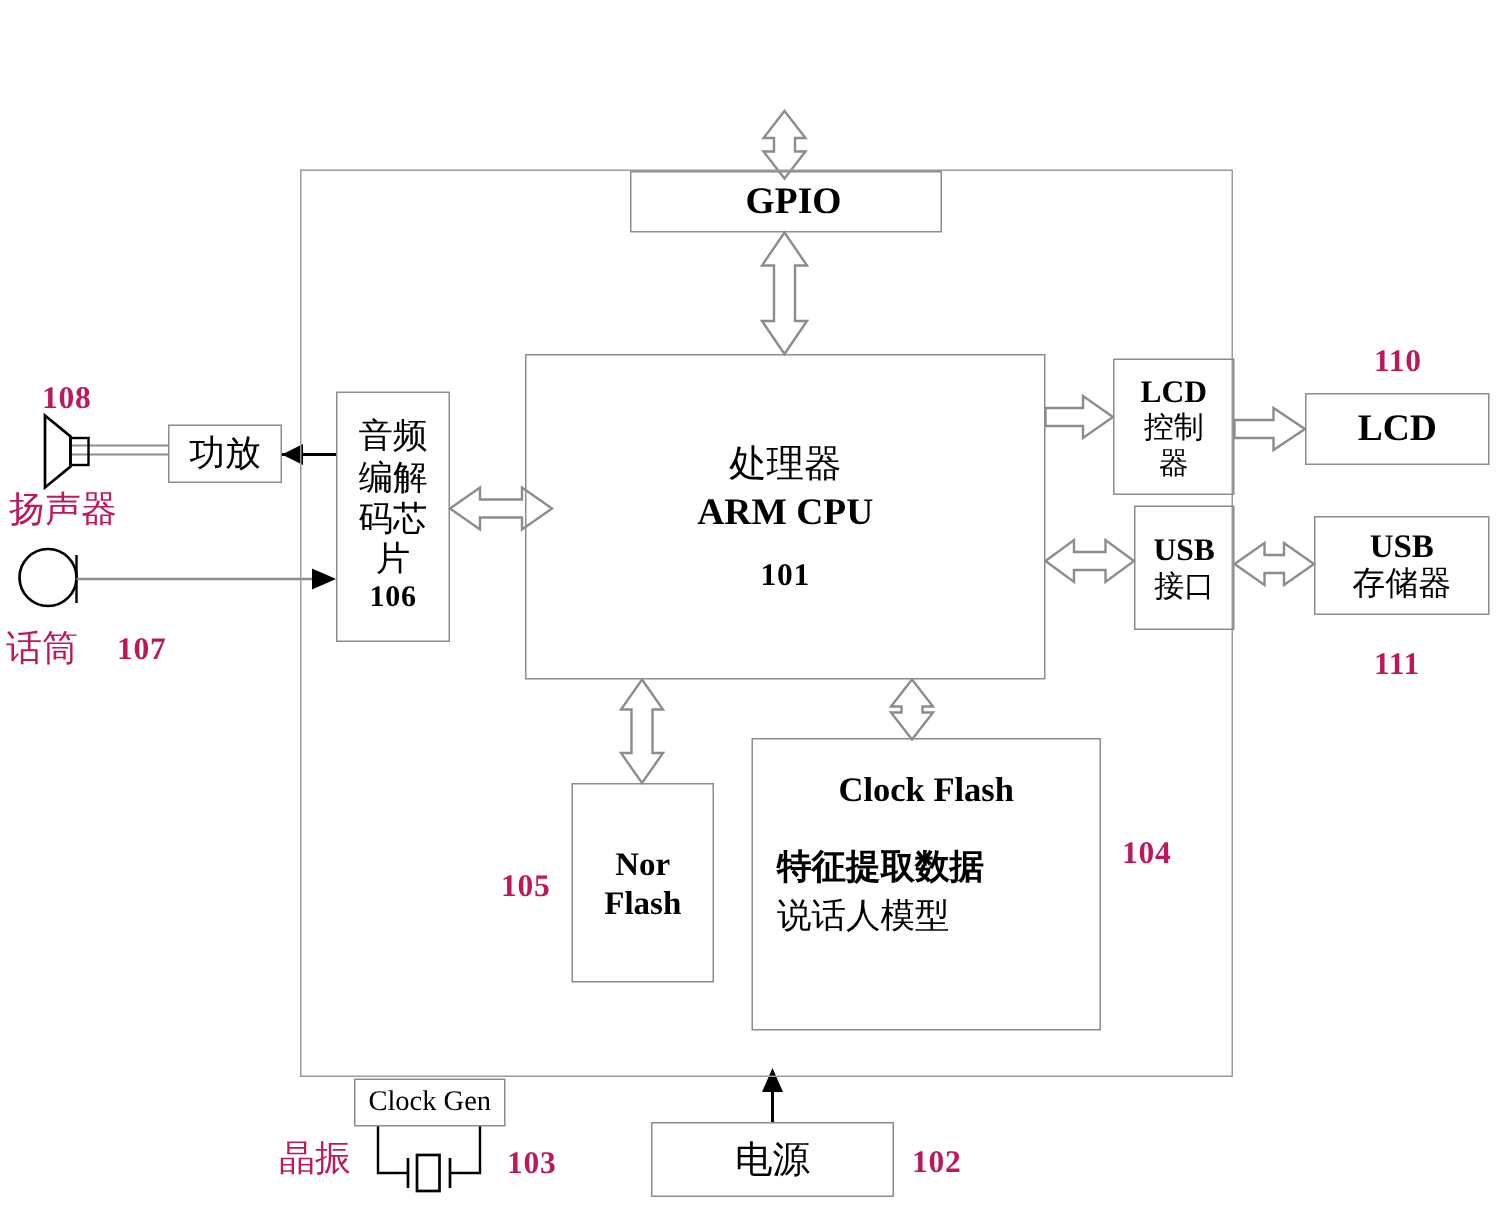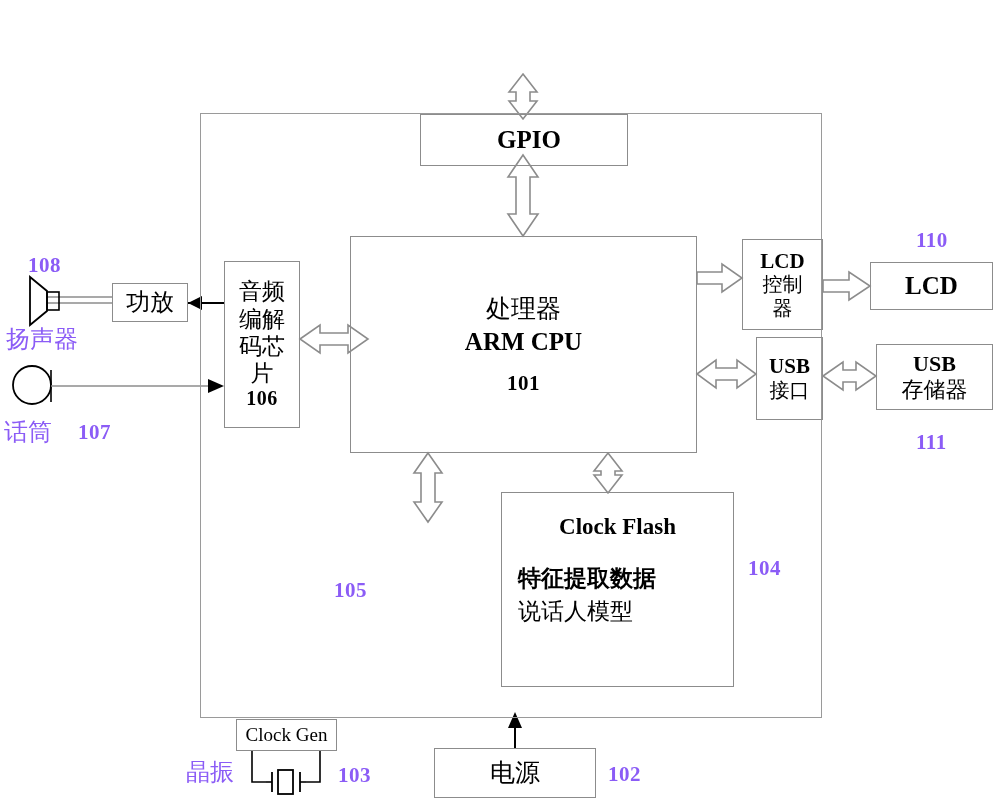--- a/index.html
+++ b/index.html
@@ -26,21 +26,21 @@
     text-align: center;
     color: #000;
     line-height: 1.18;
   }
   .box.outer {
     border: 1px solid #9a9a9a;
     display: block;
   }
   .lbl {
     position: absolute;
-    color: #8b5cf6;
+    color: #be185d;
     white-space: pre;
     line-height: 1.2;
   }
   .bold { font-weight: bold; }
   .num {
     font-weight: bold;
     font-size: 21px;
     letter-spacing: 0.5px;
   }
   .cn { font-family: "DejaVu Sans", "Liberation Sans", sans-serif; }
@@ -138,21 +138,21 @@
 
     <g>
       <line x1="515" y1="748" x2="515" y2="725" stroke="#000" stroke-width="2"></line>
       <path d="M515 712 L508 728 L522 728 Z" fill="#000"></path>
     </g>
   </svg>
 
   <div class="box outer" style="left:200px; top:113px; width:622px; height:605px;"></div>
 
 
-  <div class="box" style="left:420px; top:114px; width:208px; height:52px; font-size:25px; font-weight:bold;padding-left:10px;">
+  <div class="box" style="left:420px; top:114px; width:208px; height:41px; font-size:25px; font-weight:bold;padding-left:10px;">
     <span>GPIO</span>
   </div>
 
   <div class="box stack" style="left:350px; top:236px; width:347px; height:217px;">
     <span class="cn" style="font-size:25px; margin-bottom:4px;">处理器</span>
     <span class="bold" style="font-size:25px; margin-bottom:14px;">ARM CPU</span>
     <span class="num">101</span>
   </div>
 
   <div class="box stack" style="left:224px; top:261px; width:76px; height:167px;">
@@ -180,20 +180,24 @@
   <div class="box stack" style="left:756px; top:337px; width:67px; height:83px;">
     <span class="bold" style="font-size:21px;">USB</span>
     <span class="cn" style="font-size:20px;">接口</span>
   </div>
 
   <div class="box stack" style="left:876px; top:344px; width:117px; height:66px;">
     <span class="bold" style="font-size:22px;">USB</span>
     <span class="cn" style="font-size:22px;">存储器</span>
   </div>
 
+  <div class="box stack" style="left:381px; top:522px; width:95px; height:133px;">
+    <span class="bold" style="font-size:22px;">Nor</span>
+    <span class="bold" style="font-size:22px;">Flash</span>
+  </div>
 
   <div class="box" style="left:501px; top:492px; width:233px; height:195px; display:block;">
     <div class="bold" style="text-align:center; font-size:23px; margin-top:20px;">Clock Flash</div>
     <div style="margin-top:22px; margin-left:16px; text-align:left;">
       <div class="cn" style="font-size:23px; line-height:1.45;font-weight:bold;">特征提取数据</div>
       <div class="cn" style="font-size:23px; line-height:1.45;">说话人模型</div>
     </div>
   </div>
 
   <div class="box" style="left:236px; top:719px; width:101px; height:32px; font-size:19px;">

